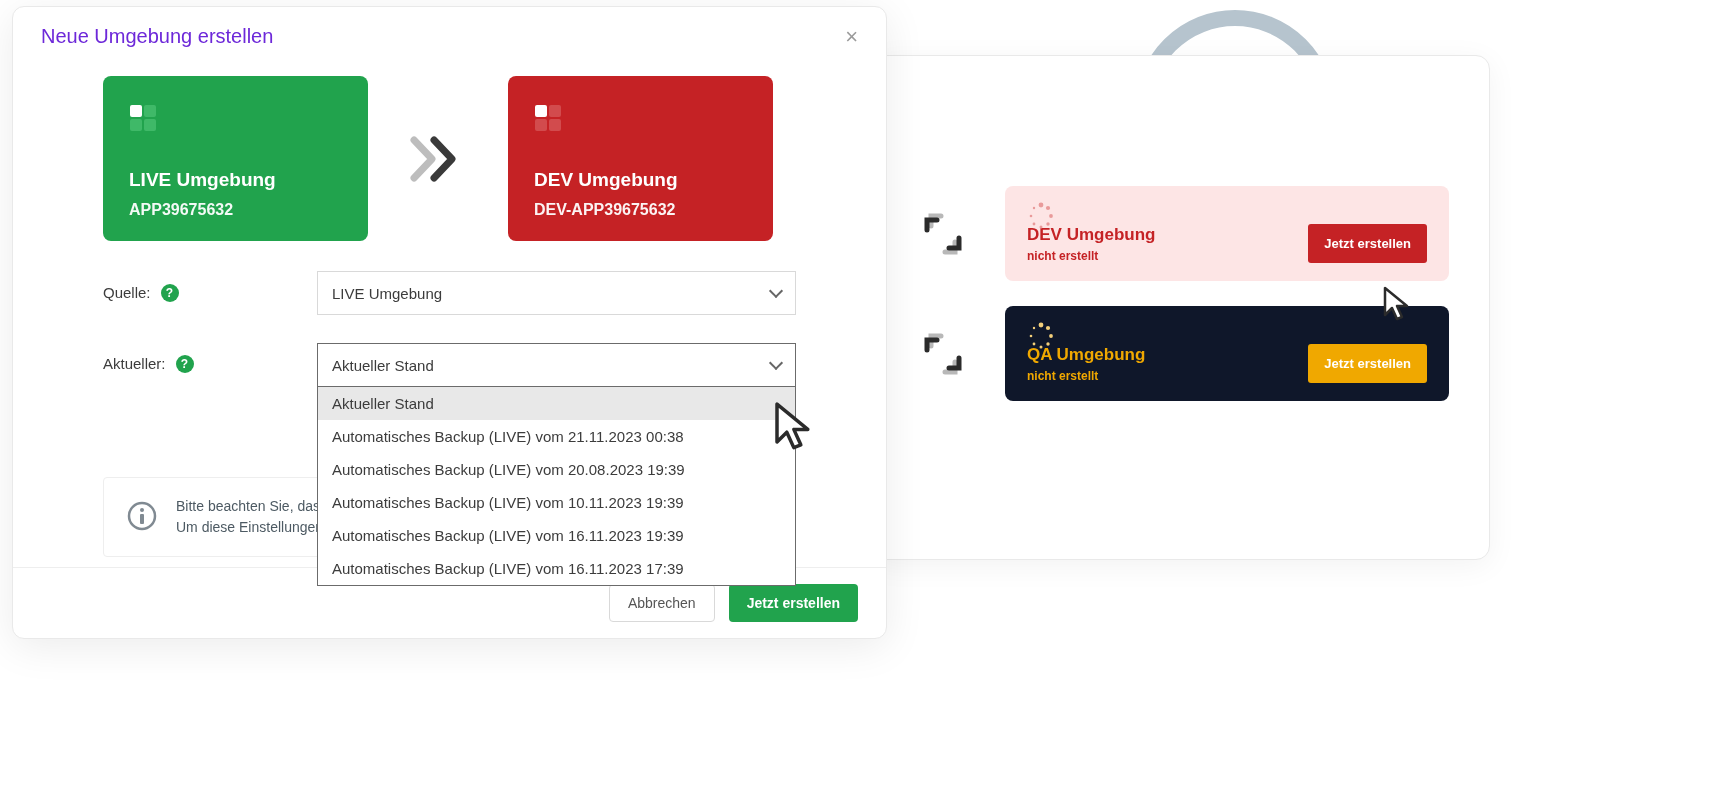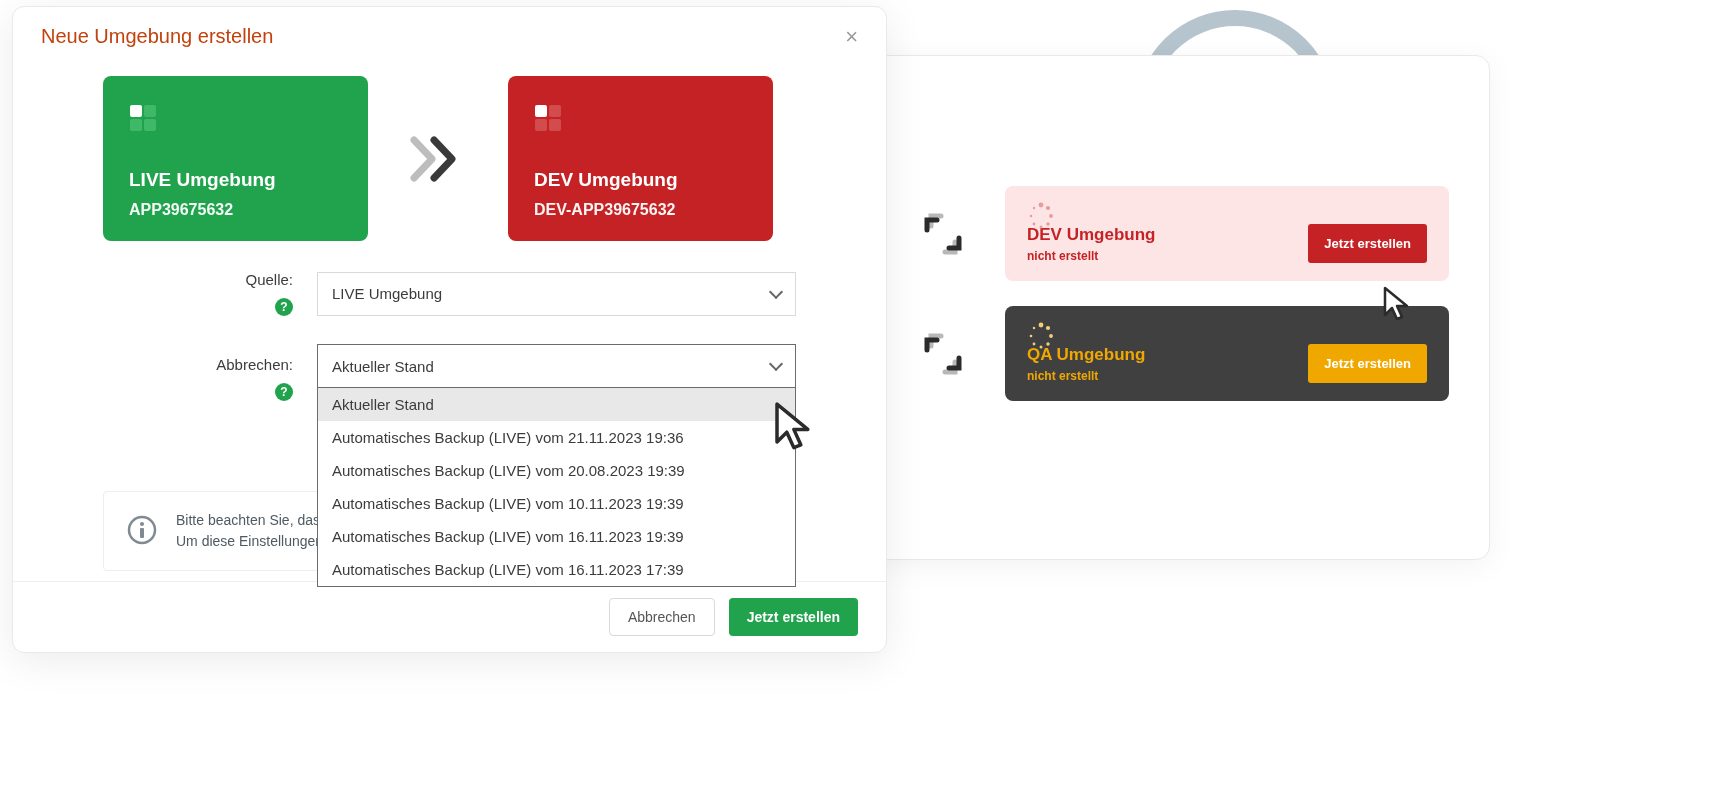--- a/index.html
+++ b/index.html
@@ -38,21 +38,21 @@
   .env-card{
     flex:1;
     border-radius:8px;
     padding:18px 22px;
     display:flex;justify-content:space-between;align-items:flex-end;
     min-height:95px;
     box-sizing:border-box;
     position:relative;
   }
   .env-card.dev{background:#fde5e5;}
-  .env-card.qa{background:#404040;}
+  .env-card.qa{background:#0f172a;}
   .env-card .spinner{position:absolute;top:16px;left:22px;}
   .env-card .titles{display:flex;flex-direction:column;gap:4px;}
   .env-card .title{font-size:17px;font-weight:700;}
   .env-card .sub{font-size:12px;font-weight:700;}
   .env-card.dev .title,.env-card.dev .sub{color:var(--red);}
   .env-card.qa  .title,.env-card.qa  .sub{color:var(--yellow);}
   .env-card .btn{
     border:none;color:#fff;font-weight:700;font-size:13px;
     padding:12px 16px;border-radius:3px;cursor:pointer;white-space:nowrap;
   }
@@ -68,39 +68,39 @@
     border:1px solid var(--panel-border);
     border-radius:12px;
     box-shadow:0 8px 40px rgba(0,0,0,.08);
     box-sizing:border-box;
     z-index:10;
   }
   .modal-header{
     display:flex;justify-content:space-between;align-items:center;
     padding:18px 28px 8px 28px;
   }
-  .modal-title{font-size:20px;font-weight:500;color:#c2410c;}
+  .modal-title{font-size:20px;font-weight:500;color:#6d28d9;}
   .close{font-size:22px;color:#9b9b9b;cursor:pointer;line-height:1;}
   .modal-body{padding:20px 90px 10px 90px;}
 
   .tiles{display:flex;align-items:center;gap:40px;margin-bottom:30px;}
   .tile{
     width:265px;height:165px;border-radius:8px;color:#fff;
     padding:22px 26px;box-sizing:border-box;position:relative;
     display:flex;flex-direction:column;justify-content:flex-end;gap:10px;
   }
   .tile.live{background:var(--green);}
   .tile.dev {background:var(--red);}
   .tile .grid-icon{position:absolute;top:28px;left:26px;}
   .tile .name{font-size:19px;font-weight:700;}
   .tile .id  {font-size:16px;font-weight:700;opacity:.95;}
   .big-arrow{color:#3a3a3a;}
 
   .form-row{display:flex;align-items:center;gap:24px;margin:24px 0 28px 0;position:relative;}
-  .form-label{width:190px;font-size:15px;color:var(--text);display:flex;align-items:flex-end;gap:10px;flex-direction:column;}
+  .form-label{width:190px;font-size:15px;color:var(--text);display:flex;align-items:flex-start;gap:10px;}
   .help-icon{
     width:18px;height:18px;border-radius:50%;background:var(--green);color:#fff;
     font-size:12px;font-weight:700;display:inline-flex;align-items:center;justify-content:center;
   }
   .select{
     flex:1;height:44px;border:1px solid var(--border);background:#fff;
     padding:0 34px 0 14px;font-size:15px;color:var(--text);
     display:flex;align-items:center;position:relative;box-sizing:border-box;cursor:pointer;
   }
   .select.open{border-color:#6b6b6b;}
@@ -255,30 +255,30 @@
         <span>Quelle:</span>
         <span class="help-icon">?</span>
       </div>
       <div class="select">
         <span>LIVE Umgebung</span>
       </div>
     </div>
 
     <div class="form-row" style="align-items:flex-start;">
       <div class="form-label" style="padding-top:12px;">
-        <span>Abbrechen:</span>
+        <span>Aktueller:</span>
         <span class="help-icon">?</span>
       </div>
       <div style="flex:1;position:relative;">
         <div class="select open">
           <span>Aktueller Stand</span>
         </div>
         <div class="dropdown" id="ds-dropdown" style="left:0;">
             <div class="opt selected">Aktueller Stand</div>
-            <div class="opt">Automatisches Backup (LIVE) vom 21.11.2023 19:36</div>
+            <div class="opt">Automatisches Backup (LIVE) vom 21.11.2023 00:38</div>
             <div class="opt">Automatisches Backup (LIVE) vom 20.08.2023 19:39</div>
             <div class="opt">Automatisches Backup (LIVE) vom 10.11.2023 19:39</div>
             <div class="opt">Automatisches Backup (LIVE) vom 16.11.2023 19:39</div>
             <div class="opt">Automatisches Backup (LIVE) vom 16.11.2023 17:39</div>
           </div>
       </div>
     </div>
 
     <div class="notice">
       <svg class="info-icon" width="32" height="32" viewBox="0 0 32 32">

